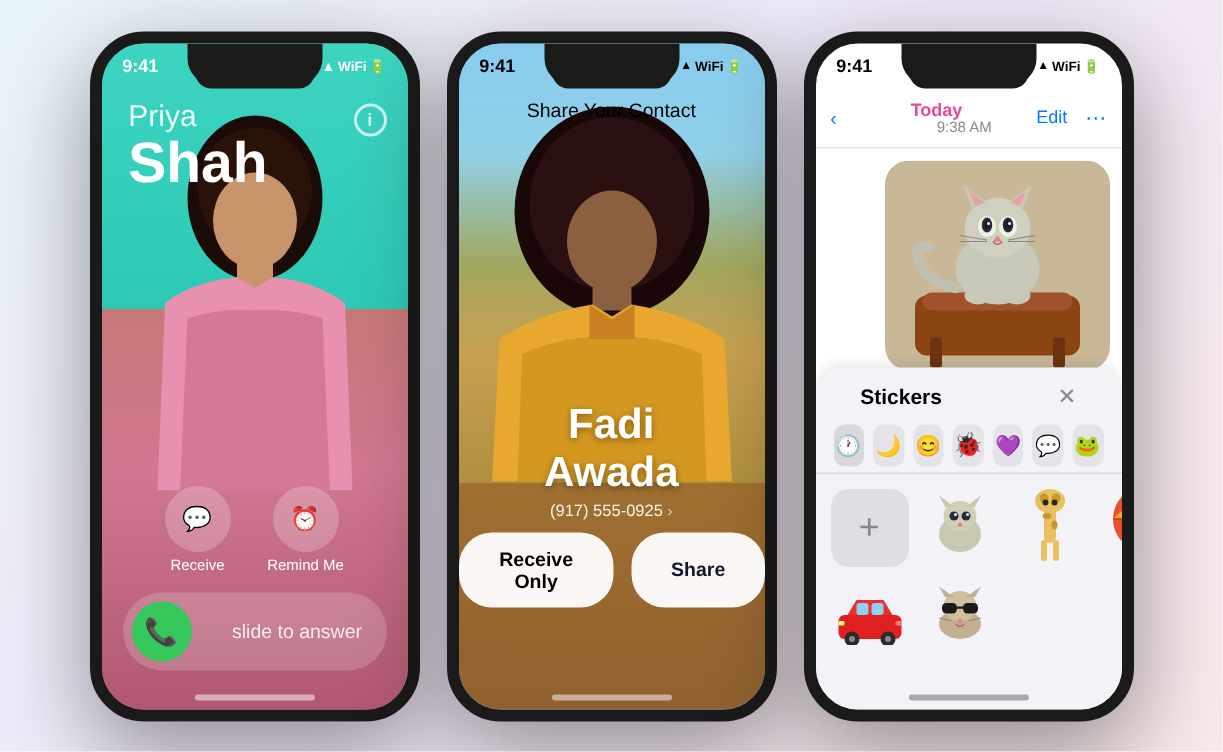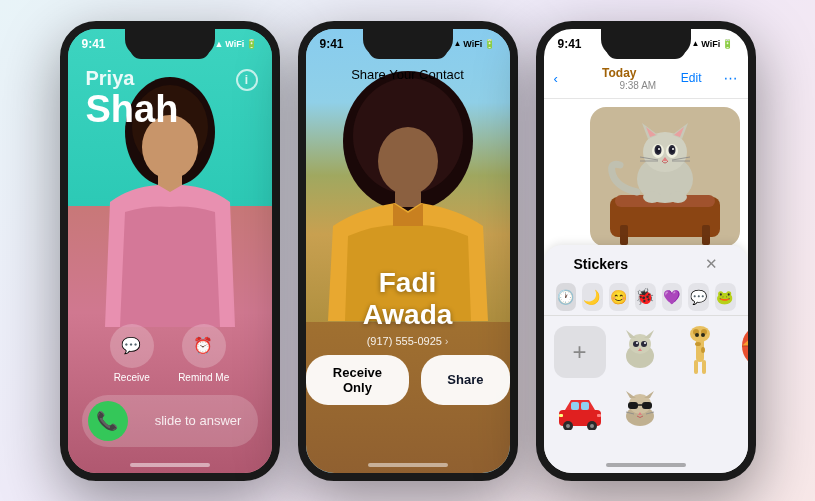--- a/index.html
+++ b/index.html
@@ -123,21 +123,21 @@
       <span>●●●</span>
       <span>▲</span>
       <span>WiFi</span>
       <span>🔋</span>
     </div>
   </div>
 
   <div style="position:absolute;top:8px;left:50%;transform:translateX(-50%);width:80px;height:22px;background:#1a1a1a;border-radius:11px;z-index:50;"></div>
 
   <div style="position:absolute;top:38px;left:18px;z-index:10;">
-    <span style="display:block;color:rgba(255,255,255,0.9);font-size:20px;font-weight:700;">Priya</span>
+    <span style="display:block;color:rgba(255,255,255,0.9);font-size:20px;font-weight:400;">Priya</span>
     <span style="display:block;color:#fff;font-size:38px;font-weight:800;line-height:1.0;">Shah</span>
   </div>
 
   <div style="position:absolute;top:40px;right:14px;width:22px;height:22px;border-radius:50%;border:2px solid rgba(255,255,255,0.7);display:flex;align-items:center;justify-content:center;z-index:10;color:rgba(255,255,255,0.8);font-size:12px;font-weight:700;">
     <span>i</span>
   </div>
 
   <div style="position:absolute;bottom:90px;left:0;right:0;display:flex;justify-content:space-around;padding:0 30px;z-index:10;">
     <div style="display:flex;flex-direction:column;align-items:center;gap:4px;">
       <div style="width:44px;height:44px;border-radius:50%;background:rgba(255,255,255,0.22);display:flex;align-items:center;justify-content:center;">
@@ -229,24 +229,24 @@
   </div>
 
   <div style="position:absolute;top:8px;left:50%;transform:translateX(-50%);width:80px;height:22px;background:#1a1a1a;border-radius:11px;z-index:50;"></div>
 
   <div style="position:absolute;top:30px;left:0;right:0;height:40px;background:#fff;border-bottom:1px solid #e5e5e5;display:flex;align-items:center;justify-content:space-between;padding:0 10px;z-index:20;">
     <span style="color:#007aff;font-size:13px;display:flex;align-items:center;gap:2px;">
       <span>‹</span>
 
     </span>
     <div style="text-align:center;">
-      <div style="font-size:12px;font-weight:600;color:#a16207;">Today</div>
+      <div style="font-size:12px;font-weight:600;color:#ec4899;">Today</div>
       <div style="font-size:10px;color:#888;margin-left:37px;">9:38 AM</div>
     </div>
-    <div style="display:flex;gap:22px;align-items:center;">
+    <div style="display:flex;gap:12px;align-items:center;">
       <span style="color:#007aff;font-size:12px;">Edit</span>
       <span style="color:#007aff;font-size:14px;">⋯</span>
     </div>
   </div>
 
   <div style="position:absolute;top:70px;left:0;right:0;height:160px;background:#fff;display:flex;justify-content:flex-end;padding:8px;">
     <div style="width:150px;height:140px;border-radius:16px;overflow:hidden;">
       
       <svg width="150" height="140" viewBox="0 0 150 140" xmlns="http://www.w3.org/2000/svg">
 

